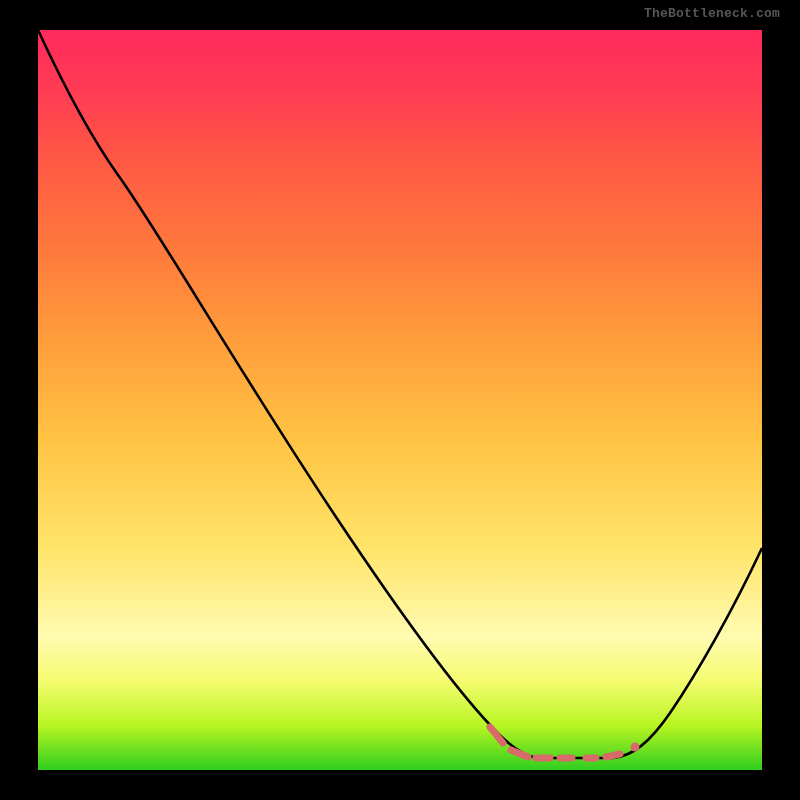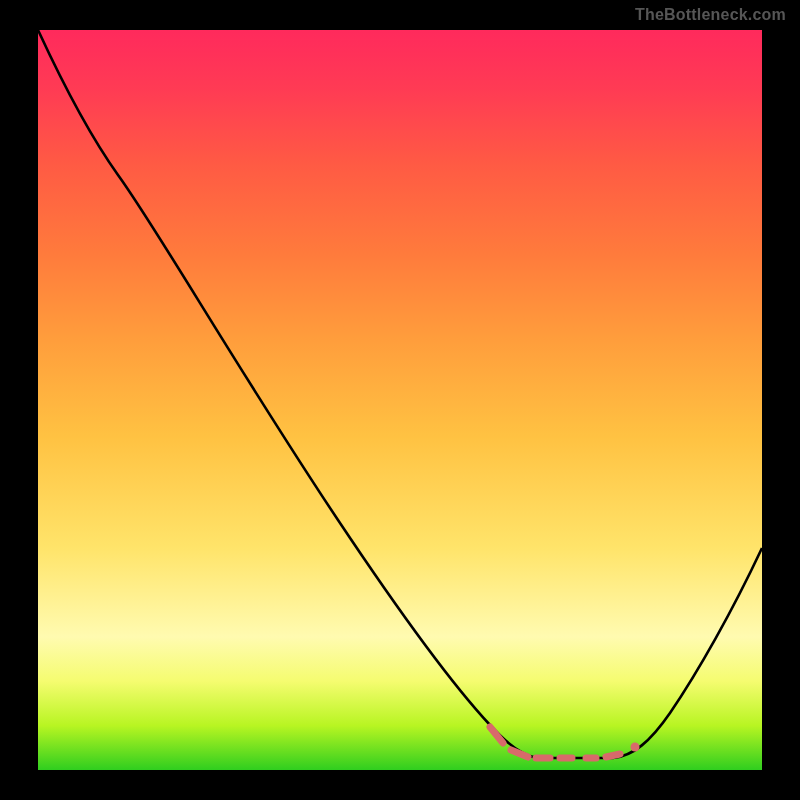--- a/index.html
+++ b/index.html
@@ -1,23 +1,23 @@
 <!DOCTYPE html>
 <html><head>
 <meta charset="utf-8">
 <style>
   * { margin: 0; padding: 0; box-sizing: border-box; }
   html, body { width: 800px; height: 800px; background: #000; overflow: hidden; }
   .container { position: relative; width: 800px; height: 800px; background: #000; }
   .watermark {
     position: absolute;
     top: 6px;
-    right: 14px;
-    font-family: Liberation Sans, sans-serif;
-    font-size: 16px;
+    right: 20px;
+    font-family: Liberation Mono, monospace;
+    font-size: 13px;
     font-weight: 600;
     color: #565656;
     letter-spacing: 0.2px;
     z-index: 3;
   }
   .plot-area {
     position: absolute;
     left: 38px;
     top: 30px;
     width: 724px;

